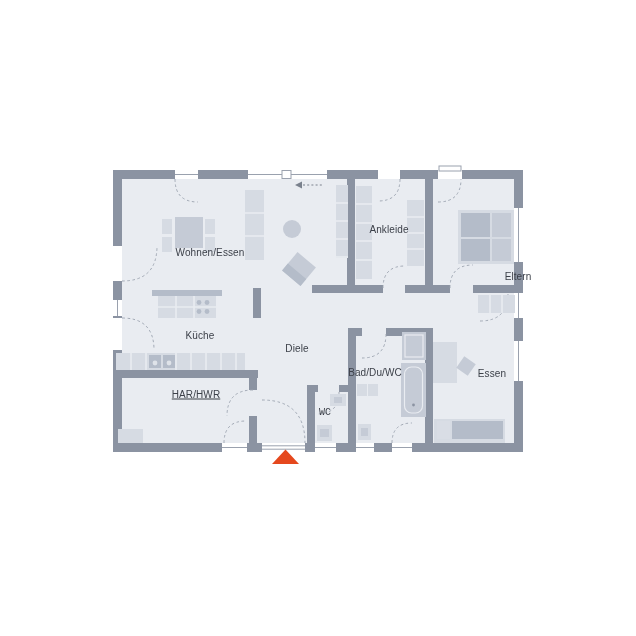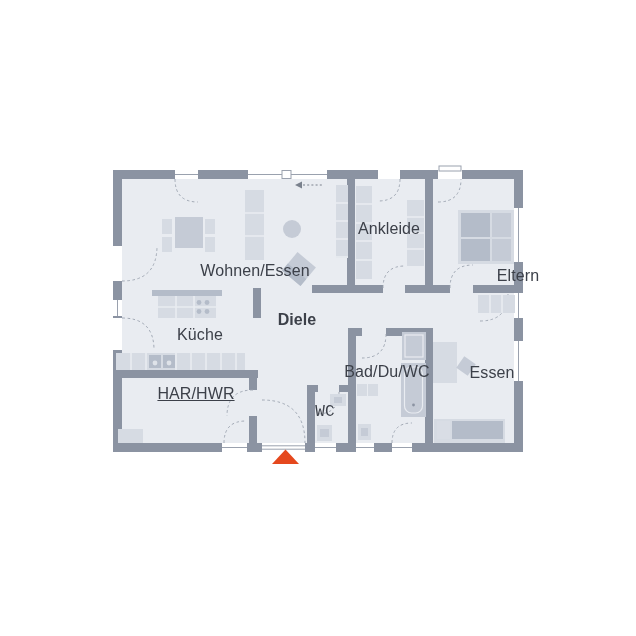--- a/index.html
+++ b/index.html
@@ -15,21 +15,21 @@
   .win{fill:#ffffff;}
   .winline{stroke:var(--line,#9aa1ae);stroke-width:1;fill:none;}
   .panel{fill:#ffffff;stroke:var(--line,#9aa1ae);stroke-width:1;}
   .door-arc{stroke:var(--line,#9aa1ae);stroke-width:0.9;fill:none;stroke-dasharray:2.6 2.6;}
   .fl{fill:var(--furniture-light,#d6dbe3);}
   .fm{fill:var(--furniture-medium,#c5cbd6);}
   .fd{fill:var(--furniture-dark,#b4bcc9);}
   .div{stroke:var(--floor,#e9ecf1);stroke-width:1.6;}
   .room-label{
     position:absolute;transform:translate(-50%,-50%);
-    font-size:16px;color:var(--text,#3c4049);white-space:nowrap;letter-spacing:0.1px;text-align:center;
+    font-size:10px;color:var(--text,#3c4049);white-space:nowrap;letter-spacing:0.1px;text-align:center;
   }
   .accent{fill:var(--accent,#e5481d);}
   .marker{fill:#7a818d;}
   .marker-line{stroke:#7a818d;stroke-width:1;stroke-dasharray:2 2.2;fill:none;}
 </style>
 </head>
 <body>
 
 <div class="stage">
   <svg width="636" height="636" viewBox="0 0 636 636">
@@ -231,22 +231,22 @@
       <rect class="fl" x="118" y="429" width="25" height="14"></rect>
     </g>
 
     <g>
       <polygon class="marker" points="295,185 302,181.5 302,188.5"></polygon>
       <line class="marker-line" x1="303" y1="185" x2="324" y2="185"></line>
     </g>
     <polygon class="accent" points="285.5,449.5 272,464 299,464"></polygon>
   </svg>
 
-  <div class="room-label" style="left:210px;top:271px;margin-left:45px;">Wohnen/Essen</div>
+  <div class="room-label" style="left:210px;top:252px;">Wohnen/Essen</div>
   <div class="room-label" style="left:200px;top:335px;">Küche</div>
-  <div class="room-label" style="left:297px;top:320px;font-weight:bold;">Diele</div>
+  <div class="room-label" style="left:297px;top:348px;">Diele</div>
   <div class="room-label" style="left:196px;top:394px;text-decoration:underline;">HAR/HWR</div>
   <div class="room-label" style="left:325px;top:412px;font-family:Liberation Mono, monospace;">WC</div>
-  <div class="room-label" style="left:387px;top:372px;">Bad/Du/WC</div>
+  <div class="room-label" style="left:375px;top:372px;">Bad/Du/WC</div>
   <div class="room-label" style="left:389px;top:229px;">Ankleide</div>
   <div class="room-label" style="left:496px;top:276px;padding-left:44px;">Eltern</div>
   <div class="room-label" style="left:492px;top:373px;">Essen</div>
 </div>
 
 </body></html>

